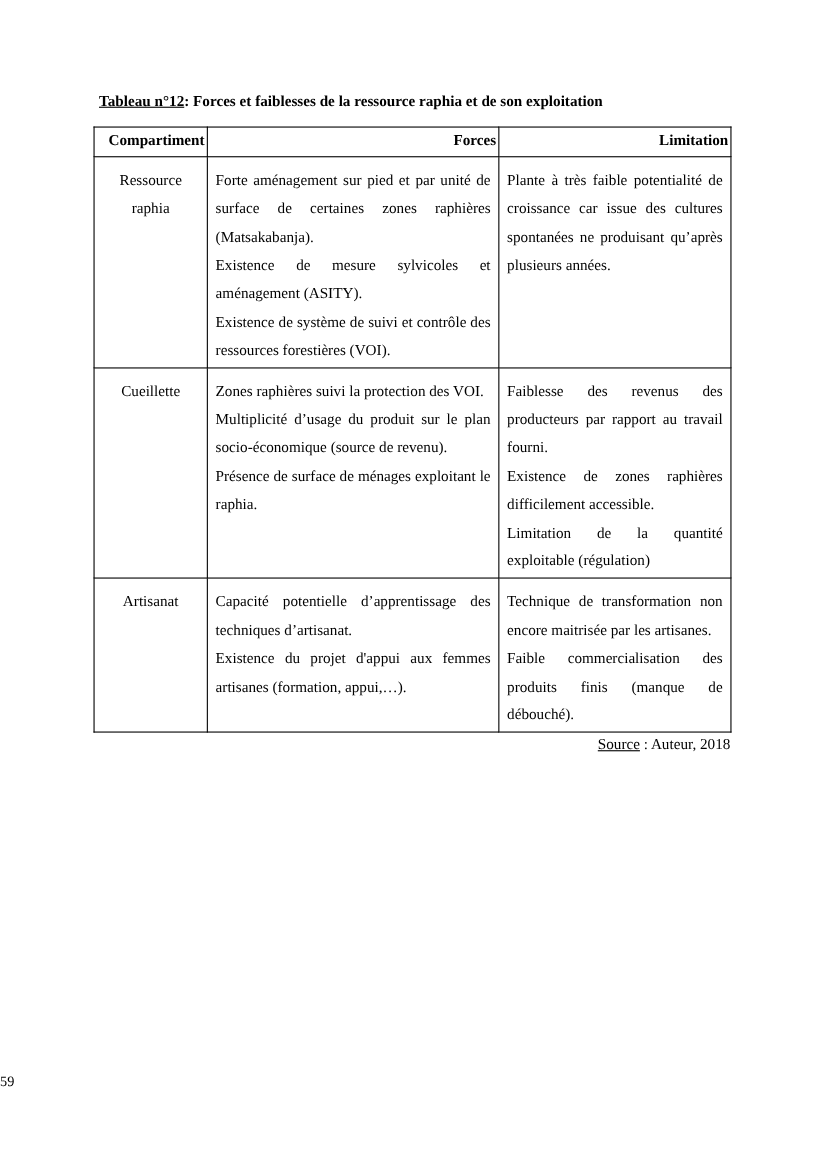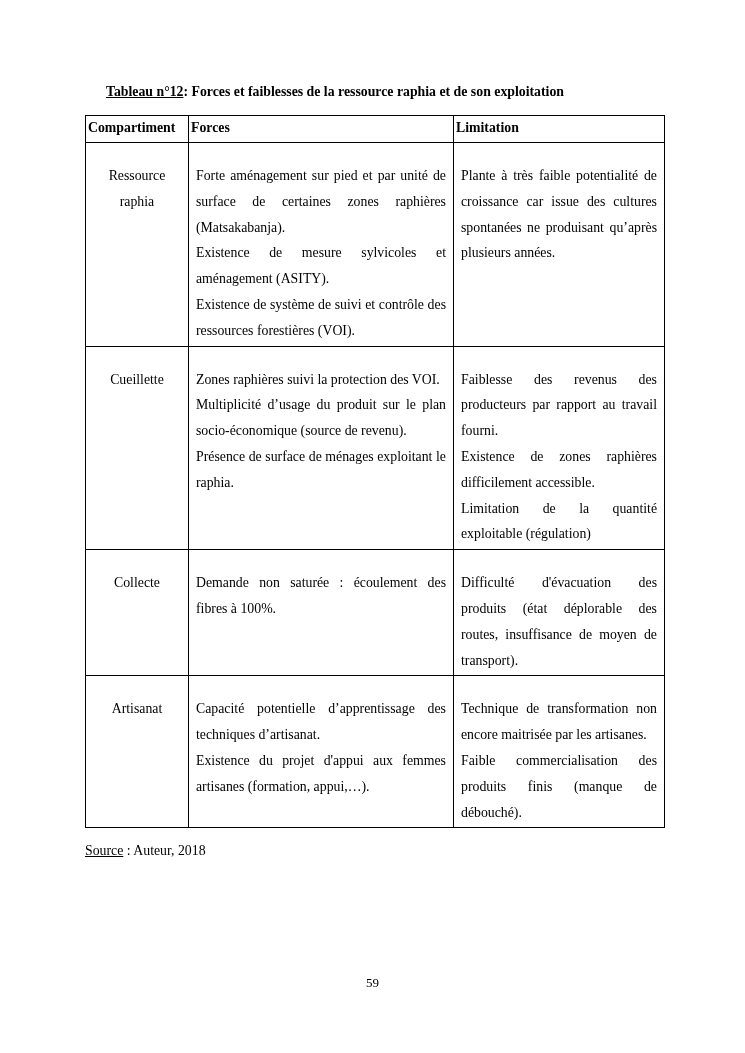--- a/index.html
+++ b/index.html
@@ -18,21 +18,21 @@
   }
   .content {
     position: absolute;
     left: 85px;
     top: 84px;
     width: 579px;
   }
   .doc-title {
     font-size: 13.8px;
     font-weight: bold;
-    margin: 0 0 15px 21px;
+    margin: 0 0 15px 5px;
     white-space: nowrap;
   }
   .doc-title .underline {
     text-decoration: underline;
   }
   table.ff-table {
     border-collapse: collapse;
     table-layout: fixed;
     width: 579px;
     font-size: 13.8px;
@@ -40,54 +40,53 @@
   .ff-table col.c-comp { width: 103px; }
   .ff-table col.c-forces { width: 265px; }
   .ff-table col.c-faibl { width: 211px; }
   .ff-table th, .ff-table td {
     border: 1px solid #000000;
     vertical-align: top;
     box-sizing: border-box;
   }
   .ff-table th {
     font-weight: bold;
-    text-align: left;
+    text-align: right;
     height: 27px;
     padding: 4px 2px 2px 2px;
     font-size: 13.8px;
   }
   .ff-table td {
-    padding: 20px 7px 2px 7px;
+    padding: 8px 7px 2px 7px;
     line-height: 25.8px;
   }
   td.cell-comp {
     text-align: center;
   }
   td.cell-text {
     text-align: justify;
   }
   td p {
     margin: 0;
   }
   tr.row-collecte td { height: 114px; }
   .source-line {
     width: 579px;
-    text-align: left;
+    text-align: right;
     font-size: 13.8px;
-    margin-top: 15px;
+    margin-top: 3px;
   }
   .source-line .underline {
     text-decoration: underline;
   }
   .page-number {
     position: absolute;
     left: 0;
     right: 0;
     top: 975px;
-    text-align: center;
     font-size: 13px;
   }
 </style>
 </head>
 <body>
 
 <div class="page">
   <div class="content">
 
     <p class="doc-title"><span class="underline">Tableau n°12</span><span>: Forces et faiblesses de la ressource raphia et de son exploitation</span></p>
@@ -125,29 +124,20 @@
             <p>Multiplicité d’usage du produit sur le plan socio-économique (source de revenu).</p>
             <p>Présence de surface de ménages exploitant le raphia.</p>
           </td>
           <td class="cell-text">
             <p>Faiblesse des revenus des producteurs par rapport au travail fourni.</p>
             <p>Existence de zones raphières difficilement accessible.</p>
             <p>Limitation de la quantité exploitable (régulation)</p>
           </td>
         </tr>
 
-        <tr class="row-collecte">
-          <td class="cell-comp">Collecte</td>
-          <td class="cell-text">
-            <p>Demande non saturée : écoulement des fibres à 100%.</p>
-          </td>
-          <td class="cell-text">
-            <p>Difficulté d'évacuation des produits (état déplorable des routes, insuffisance de moyen de transport).</p>
-          </td>
-        </tr>
 
         <tr>
           <td class="cell-comp">Artisanat</td>
           <td class="cell-text">
             <p>Capacité potentielle d’apprentissage des techniques d’artisanat.</p>
             <p>Existence du projet d'appui aux femmes artisanes (formation, appui,…).</p>
           </td>
           <td class="cell-text">
             <p>Technique de transformation non encore maitrisée par les artisanes.</p>
             <p>Faible commercialisation des produits finis (manque de débouché).</p>

